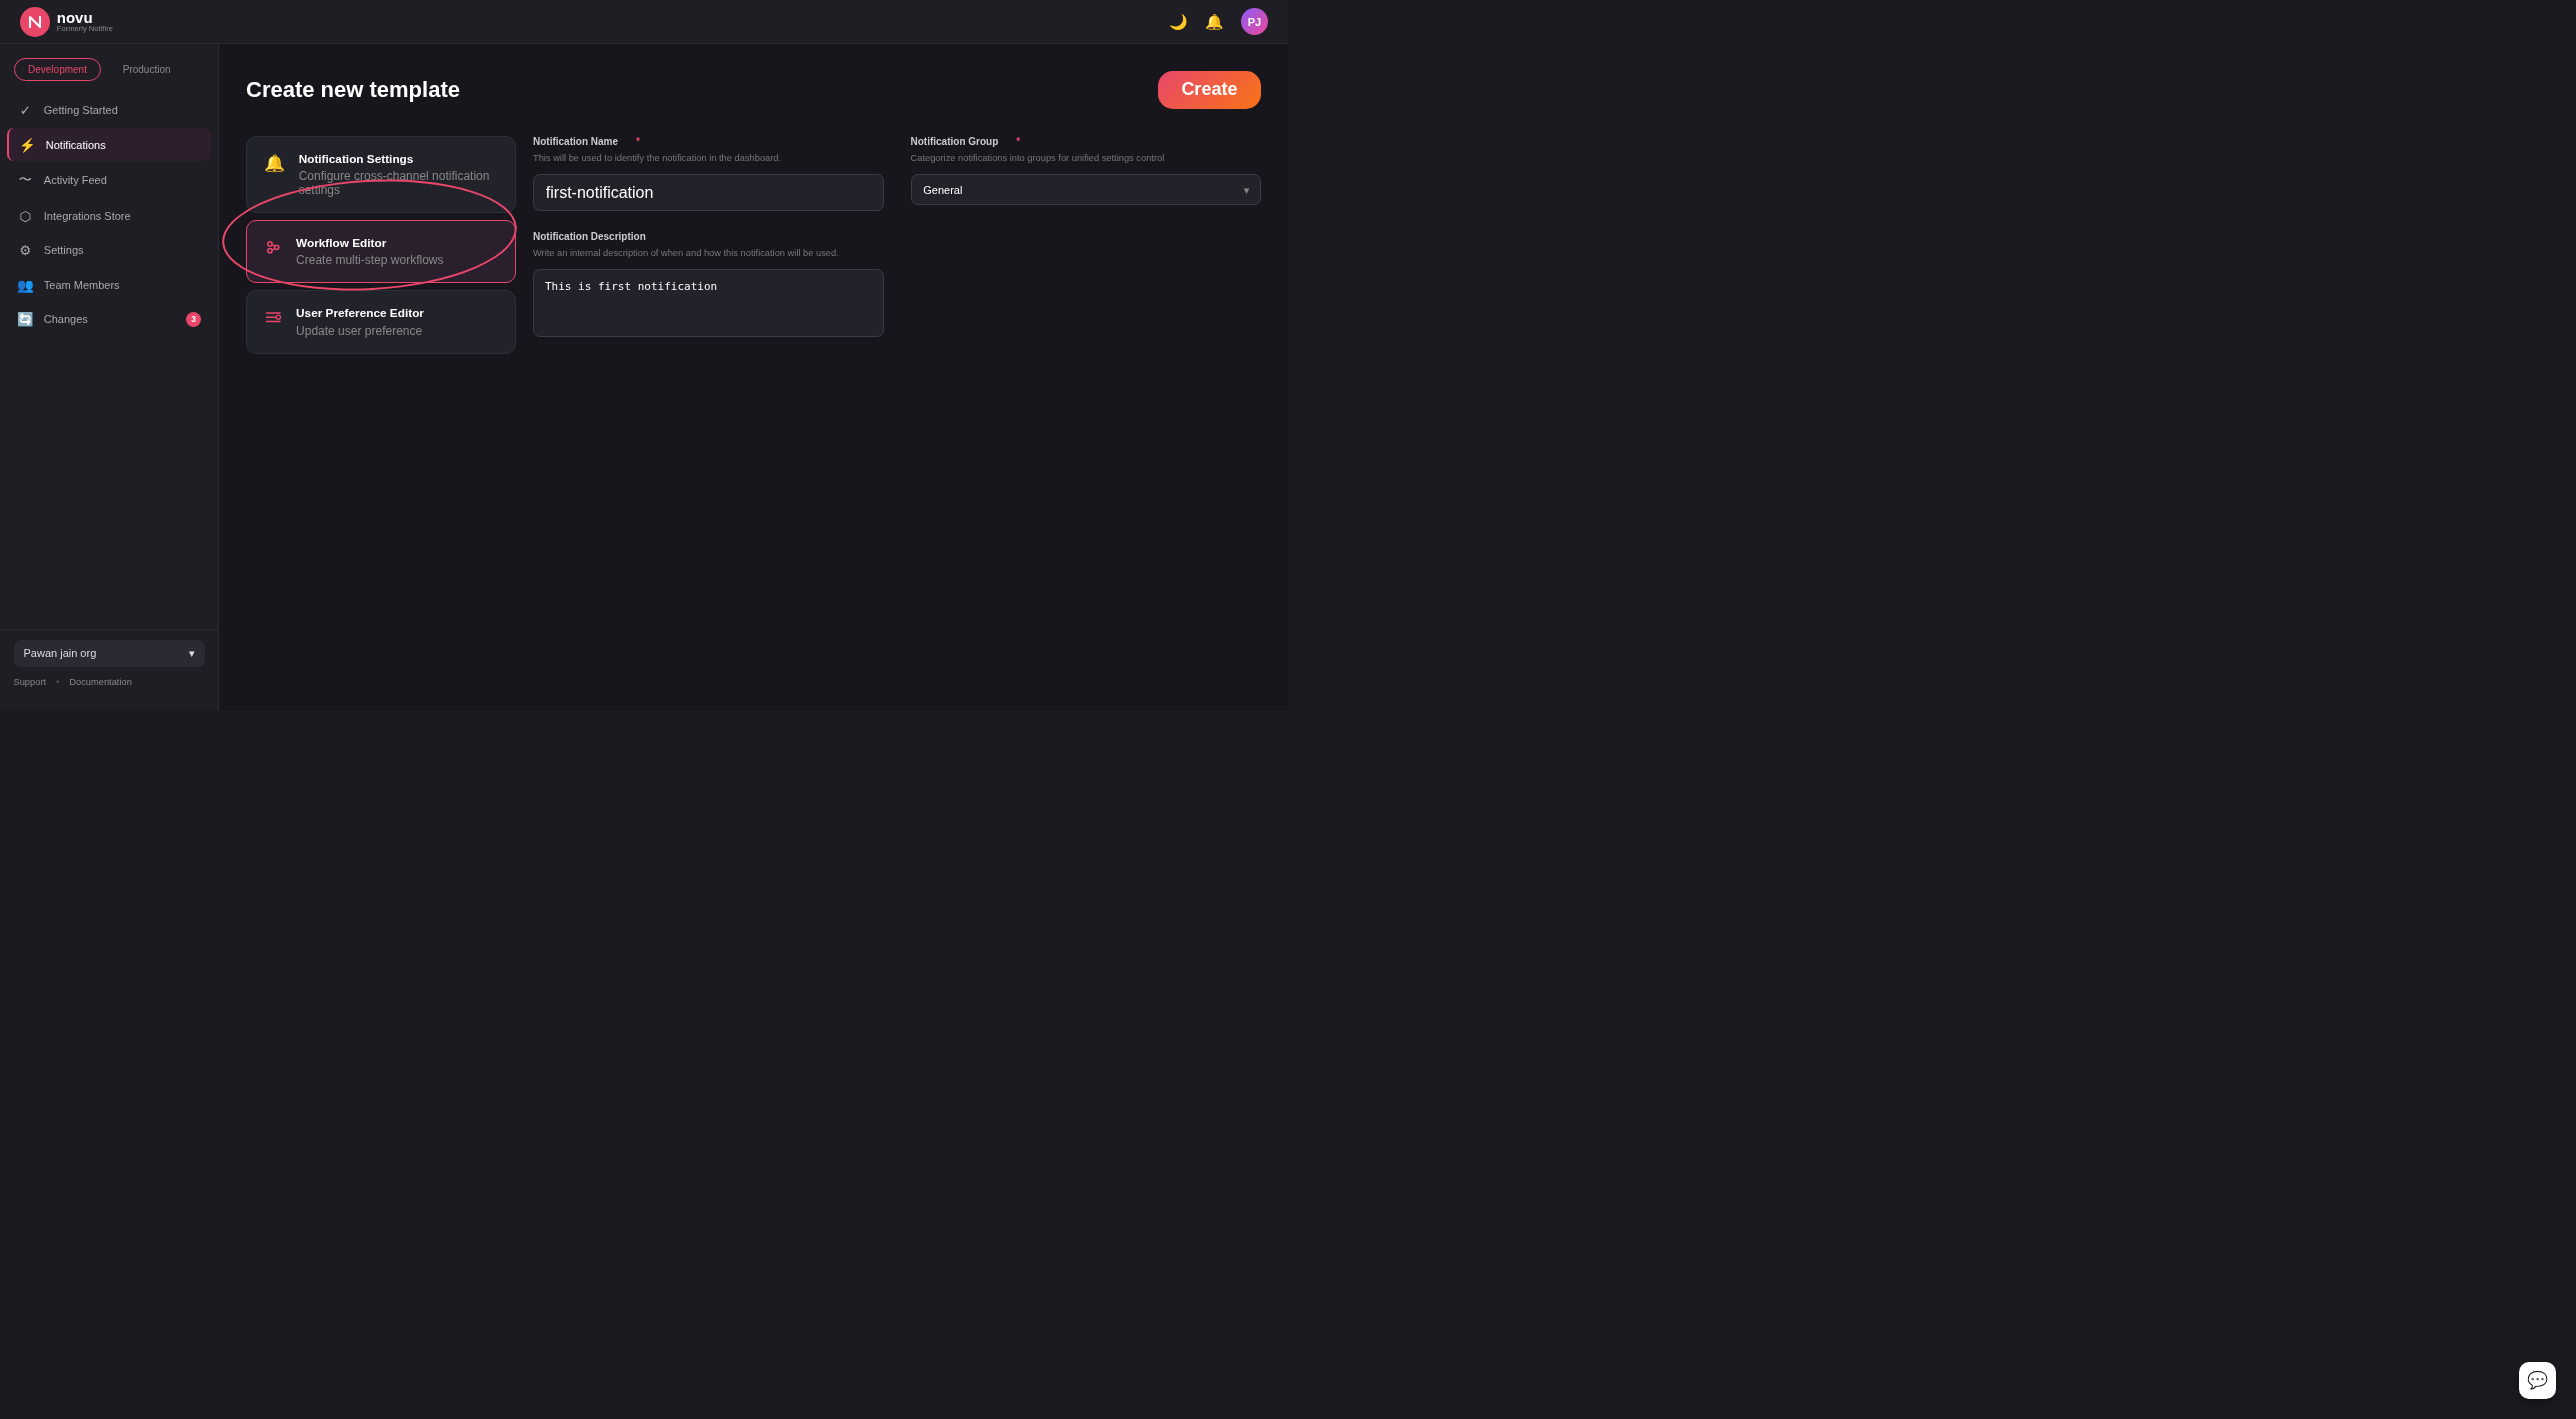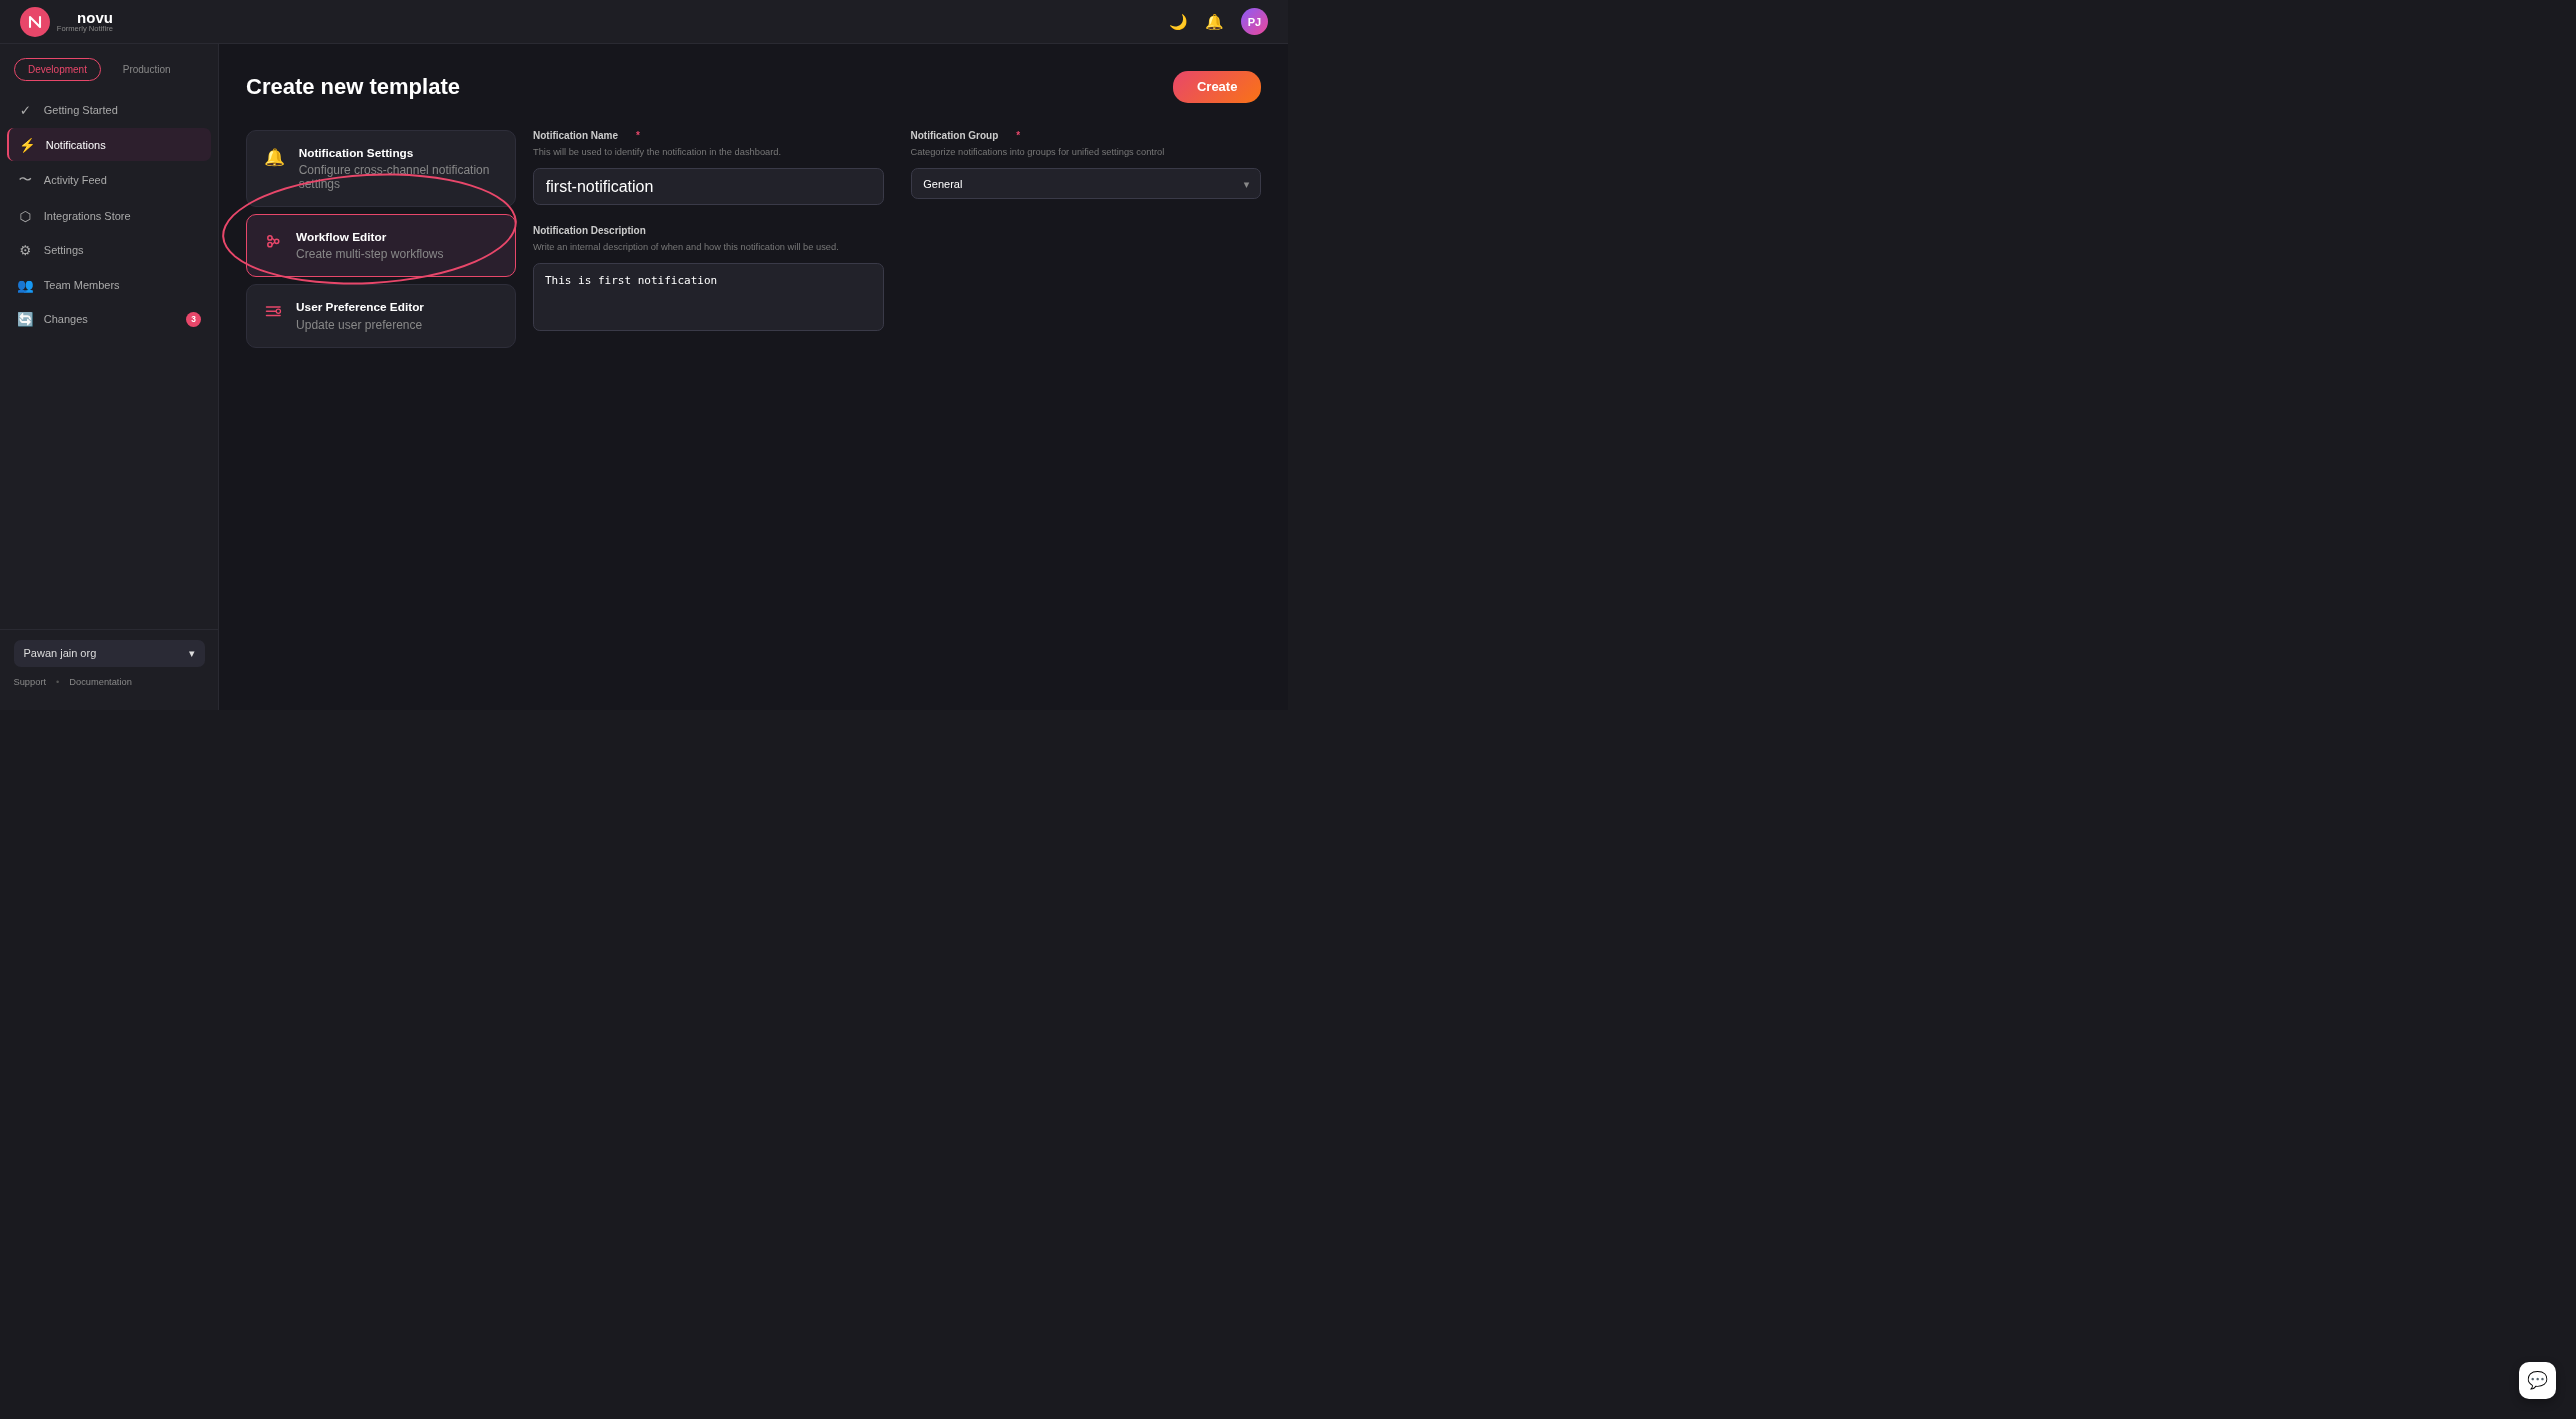--- a/index.html
+++ b/index.html
@@ -34,21 +34,20 @@
     }
     .logo-text {
       display: flex;
       flex-direction: column;
       line-height: 1;
     }
     .logo-name {
       font-size: 15px;
       font-weight: 700;
       color: #fff;
-      text-align: right;
     }
     .logo-sub {
       font-size: 7.6px;
       color: #888;
     }
     .topnav-right {
       display: flex;
       align-items: center;
       gap: 17px;
     }
@@ -188,21 +187,21 @@
       font-size: 22px;
       font-weight: 700;
       color: #fff;
     }
     .create-btn {
       background: linear-gradient(135deg, #e8476a, #f97316);
       color: #fff;
       border: none;
       border-radius: 15px;
       padding: 8.4px 23.6px;
-      font-size: 13px;
+      font-size: 18px;
       font-weight: 600;
       cursor: pointer;
       margin-left: 12px;
     }
 
     
     .template-grid {
       display: flex;
       gap: 17px;
       align-items: flex-start;

